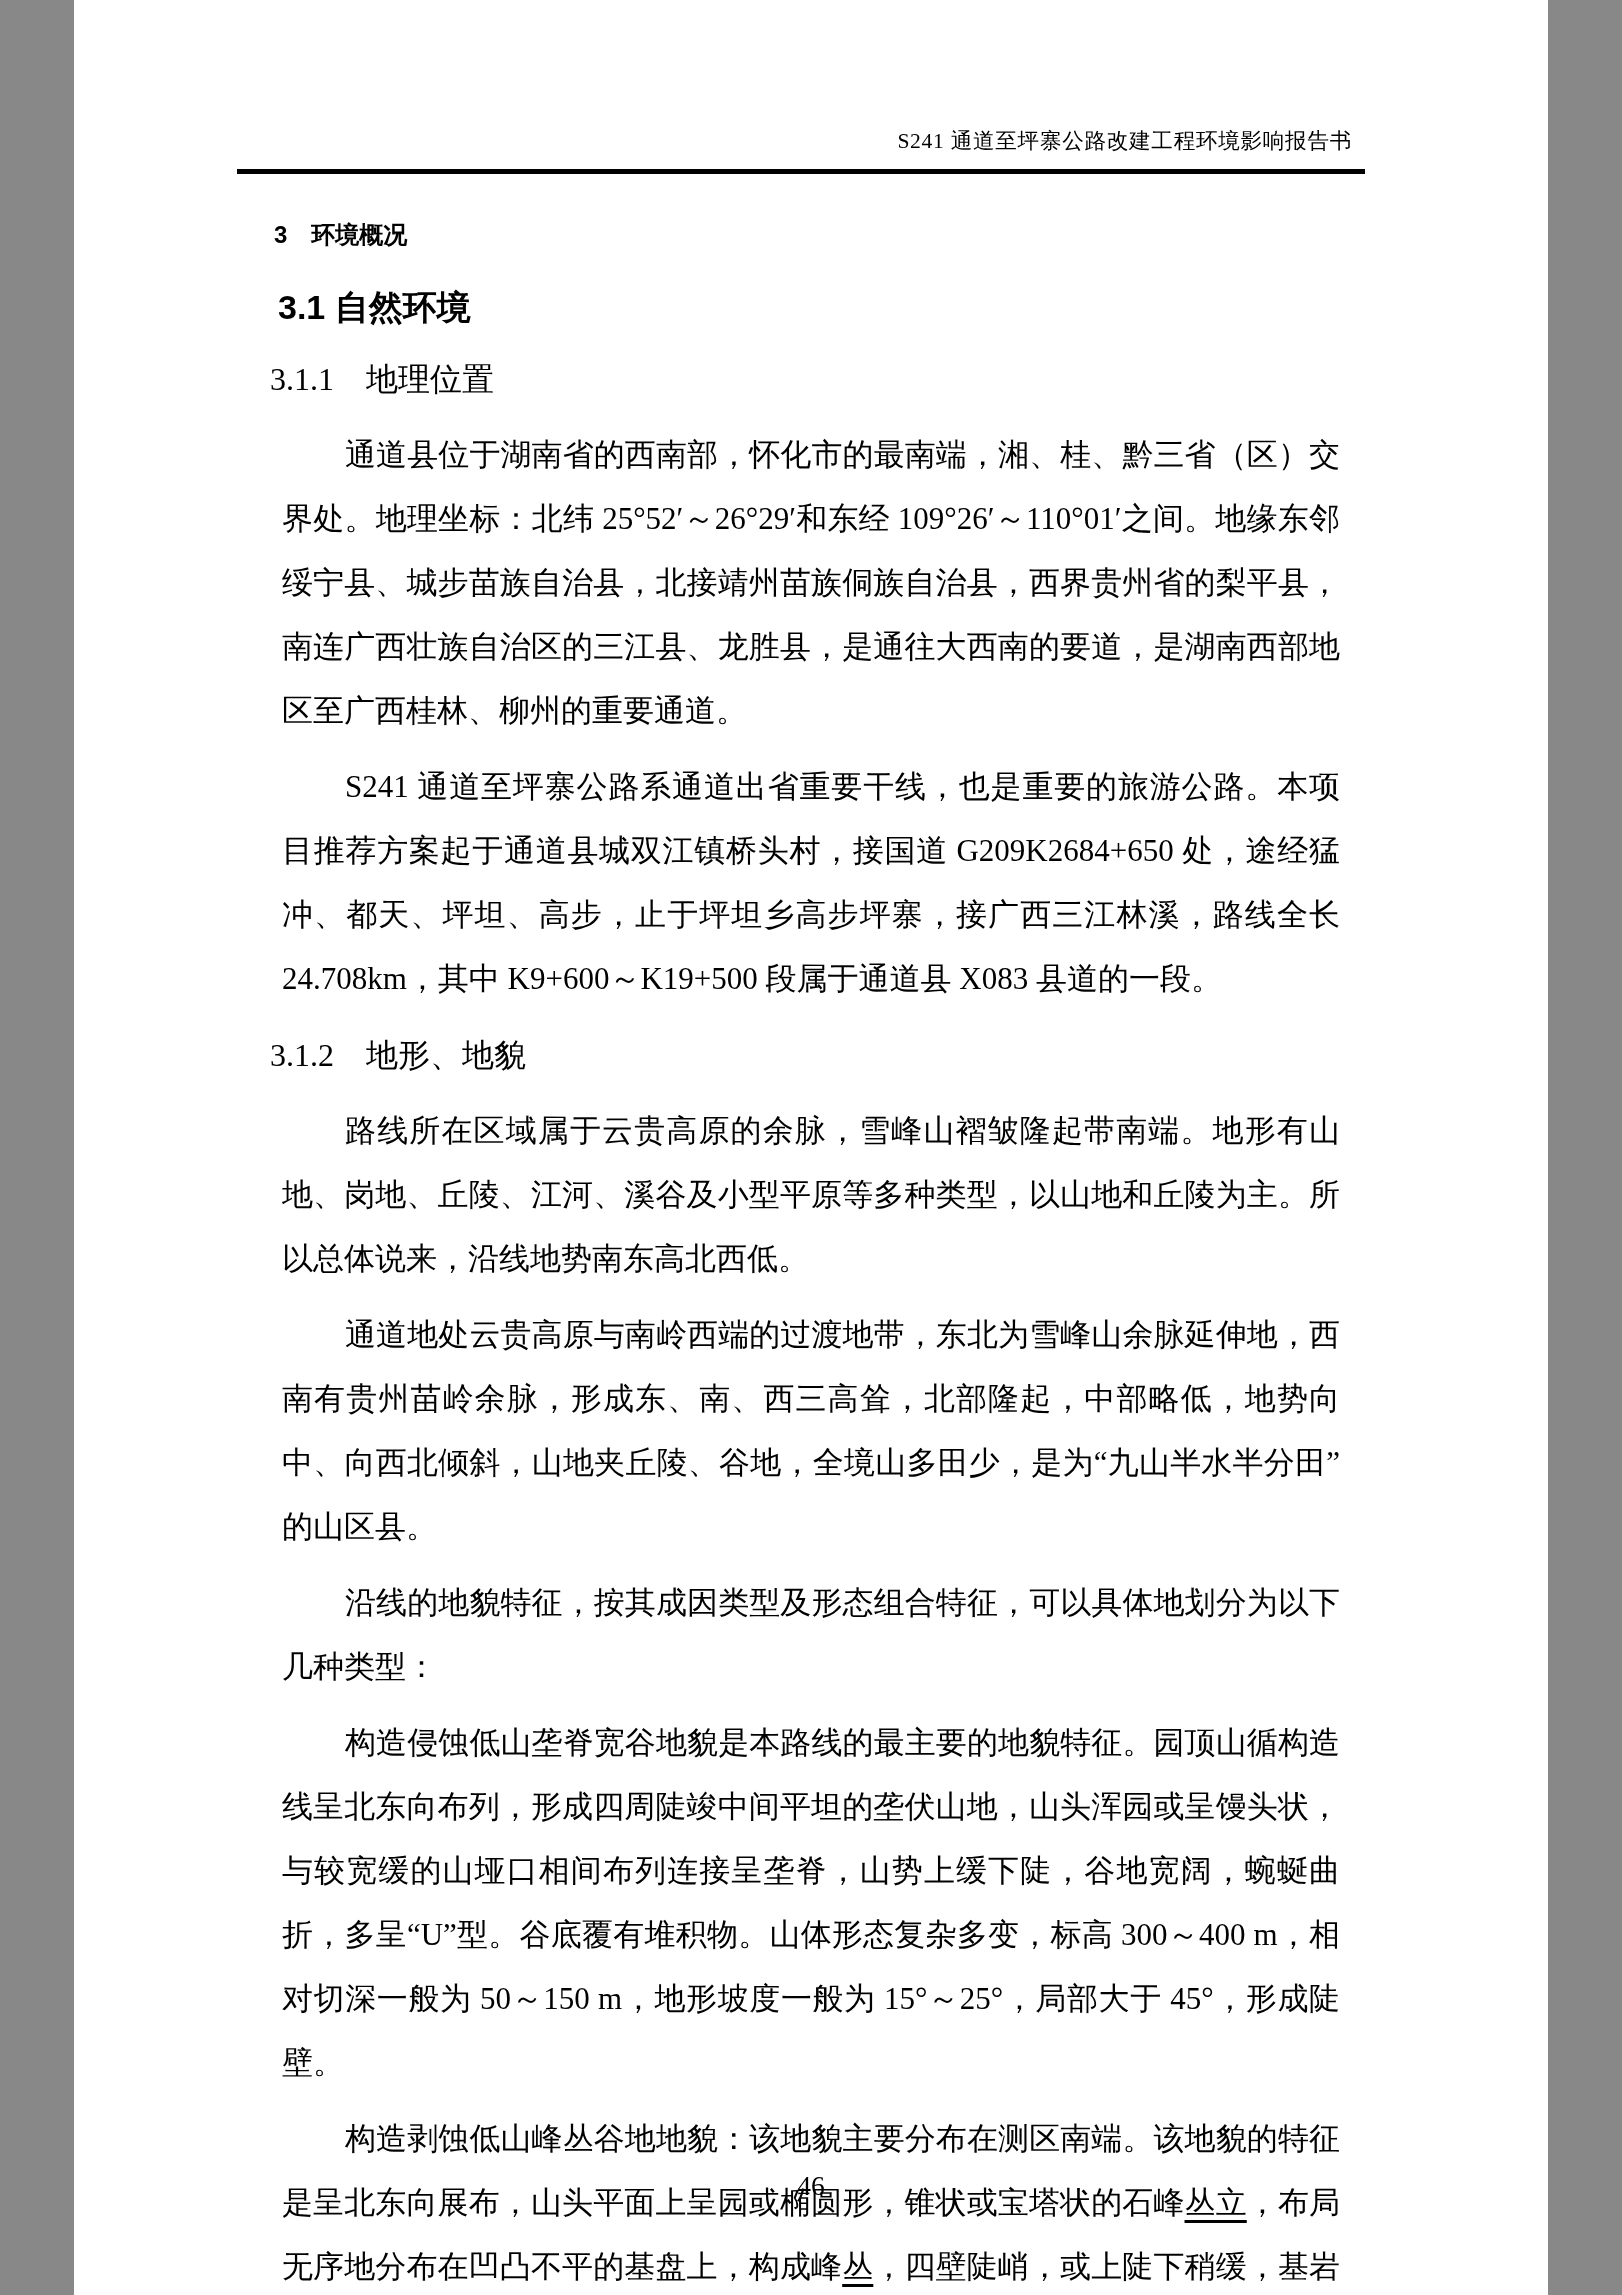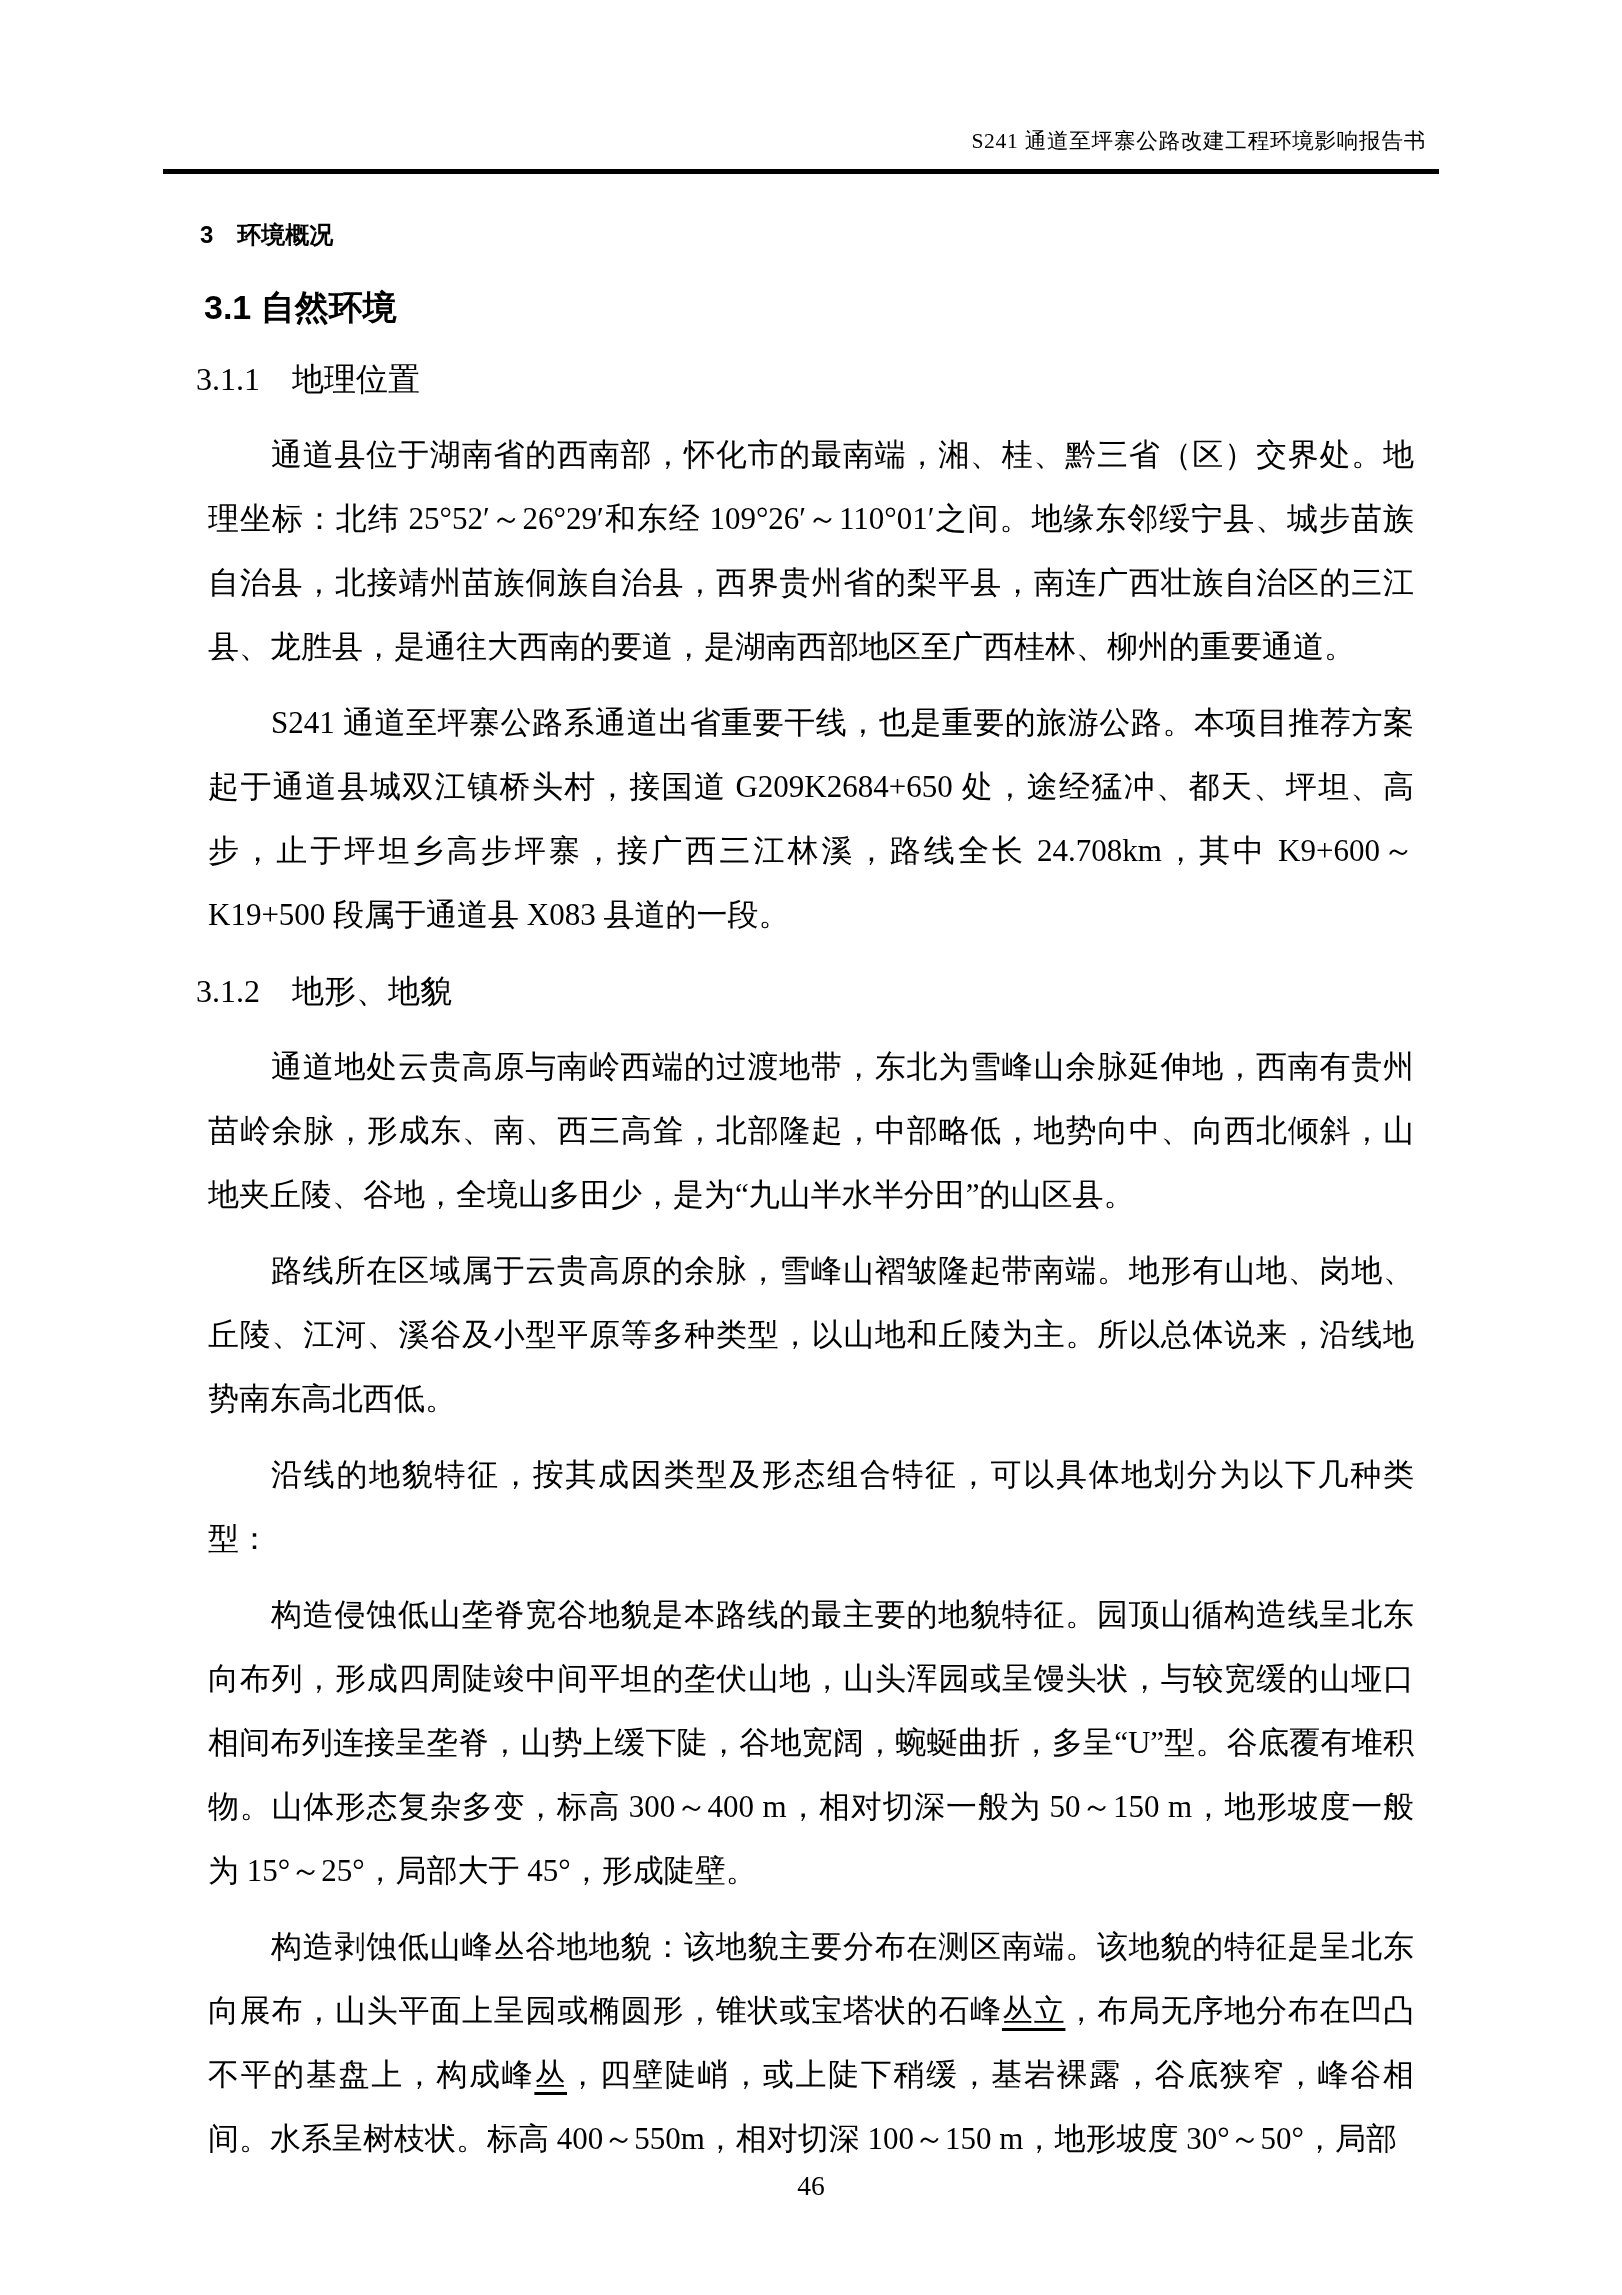--- a/index.html
+++ b/index.html
@@ -1,18 +1,18 @@
 <!DOCTYPE html>
 <html lang="zh" style="font-size:10.5px"><head>
 <meta charset="utf-8">
 <style>
   html,body { margin:0; padding:0; background:#888; }
   .page {
     position:relative;
-    width:1622px; height:2295px;
+    width:1474px; height:2295px;
     margin:0 auto;
     background:#ffffff;
     color:#000;
     font-family:"Liberation Serif","DejaVu Serif",serif;
     overflow:hidden;
   }
   .content {
     position:absolute;
     left:196px; right:196px; top:0;
   }
@@ -84,23 +84,23 @@
     <h2 class="h2">3.1 自然环境</h2>
 
     <h3 class="h3">3.1.1　地理位置</h3>
 
     <p class="body">通道县位于湖南省的西南部，怀化市的最南端，湘、桂、黔三省（区）交界处。地理坐标：北纬 25°52′～26°29′和东经 109°26′～110°01′之间。地缘东邻绥宁县、城步苗族自治县，北接靖州苗族侗族自治县，西界贵州省的梨平县，南连广西壮族自治区的三江县、龙胜县，是通往大西南的要道，是湖南西部地区至广西桂林、柳州的重要通道。</p>
 
     <p class="body">S241 通道至坪寨公路系通道出省重要干线，也是重要的旅游公路。本项目推荐方案起于通道县城双江镇桥头村，接国道 G209K2684+650 处，途经猛冲、都天、坪坦、高步，止于坪坦乡高步坪寨，接广西三江林溪，路线全长 24.708km，其中 K9+600～K19+500 段属于通道县 X083 县道的一段。</p>
 
     <h3 class="h3">3.1.2　地形、地貌</h3>
 
+    <p class="body">路线所在区域属于云贵高原的余脉，雪峰山褶皱隆起带南端。地形有山地、岗地、丘陵、江河、溪谷及小型平原等多种类型，以山地和丘陵为主。所以总体说来，沿线地势南东高北西低。</p>
+
     <p class="body">通道地处云贵高原与南岭西端的过渡地带，东北为雪峰山余脉延伸地，西南有贵州苗岭余脉，形成东、南、西三高耸，北部隆起，中部略低，地势向中、向西北倾斜，山地夹丘陵、谷地，全境山多田少，是为“九山半水半分田”的山区县。</p>
-
-    <p class="body">路线所在区域属于云贵高原的余脉，雪峰山褶皱隆起带南端。地形有山地、岗地、丘陵、江河、溪谷及小型平原等多种类型，以山地和丘陵为主。所以总体说来，沿线地势南东高北西低。</p>
 
     <p class="body">沿线的地貌特征，按其成因类型及形态组合特征，可以具体地划分为以下几种类型：</p>
 
     <p class="body">构造侵蚀低山垄脊宽谷地貌是本路线的最主要的地貌特征。园顶山循构造线呈北东向布列，形成四周陡竣中间平坦的垄伏山地，山头浑园或呈馒头状，与较宽缓的山垭口相间布列连接呈垄脊，山势上缓下陡，谷地宽阔，蜿蜒曲折，多呈“U”型。谷底覆有堆积物。山体形态复杂多变，标高 300～400 m，相对切深一般为 50～150 m，地形坡度一般为 15°～25°，局部大于 45°，形成陡壁。</p>
 
     <p class="body"><span>构造剥蚀低山峰丛谷地地貌：该地貌主要分布在测区南端。该地貌的特征是呈北东向展布，山头平面上呈园或椭圆形，锥状或宝塔状的石峰</span><u>丛立</u><span>，布局无序地分布在凹凸不平的基盘上，构成峰</span><u>丛</u><span>，四壁陡峭，或上陡下稍缓，基岩裸露，谷底狭窄，峰谷相间。水系呈树枝状。标高 400～550m，相对切深 100～150 m，地形坡度 30°～50°，局部</span></p>
 
   </div>
 
   <div class="page-number">46</div>

